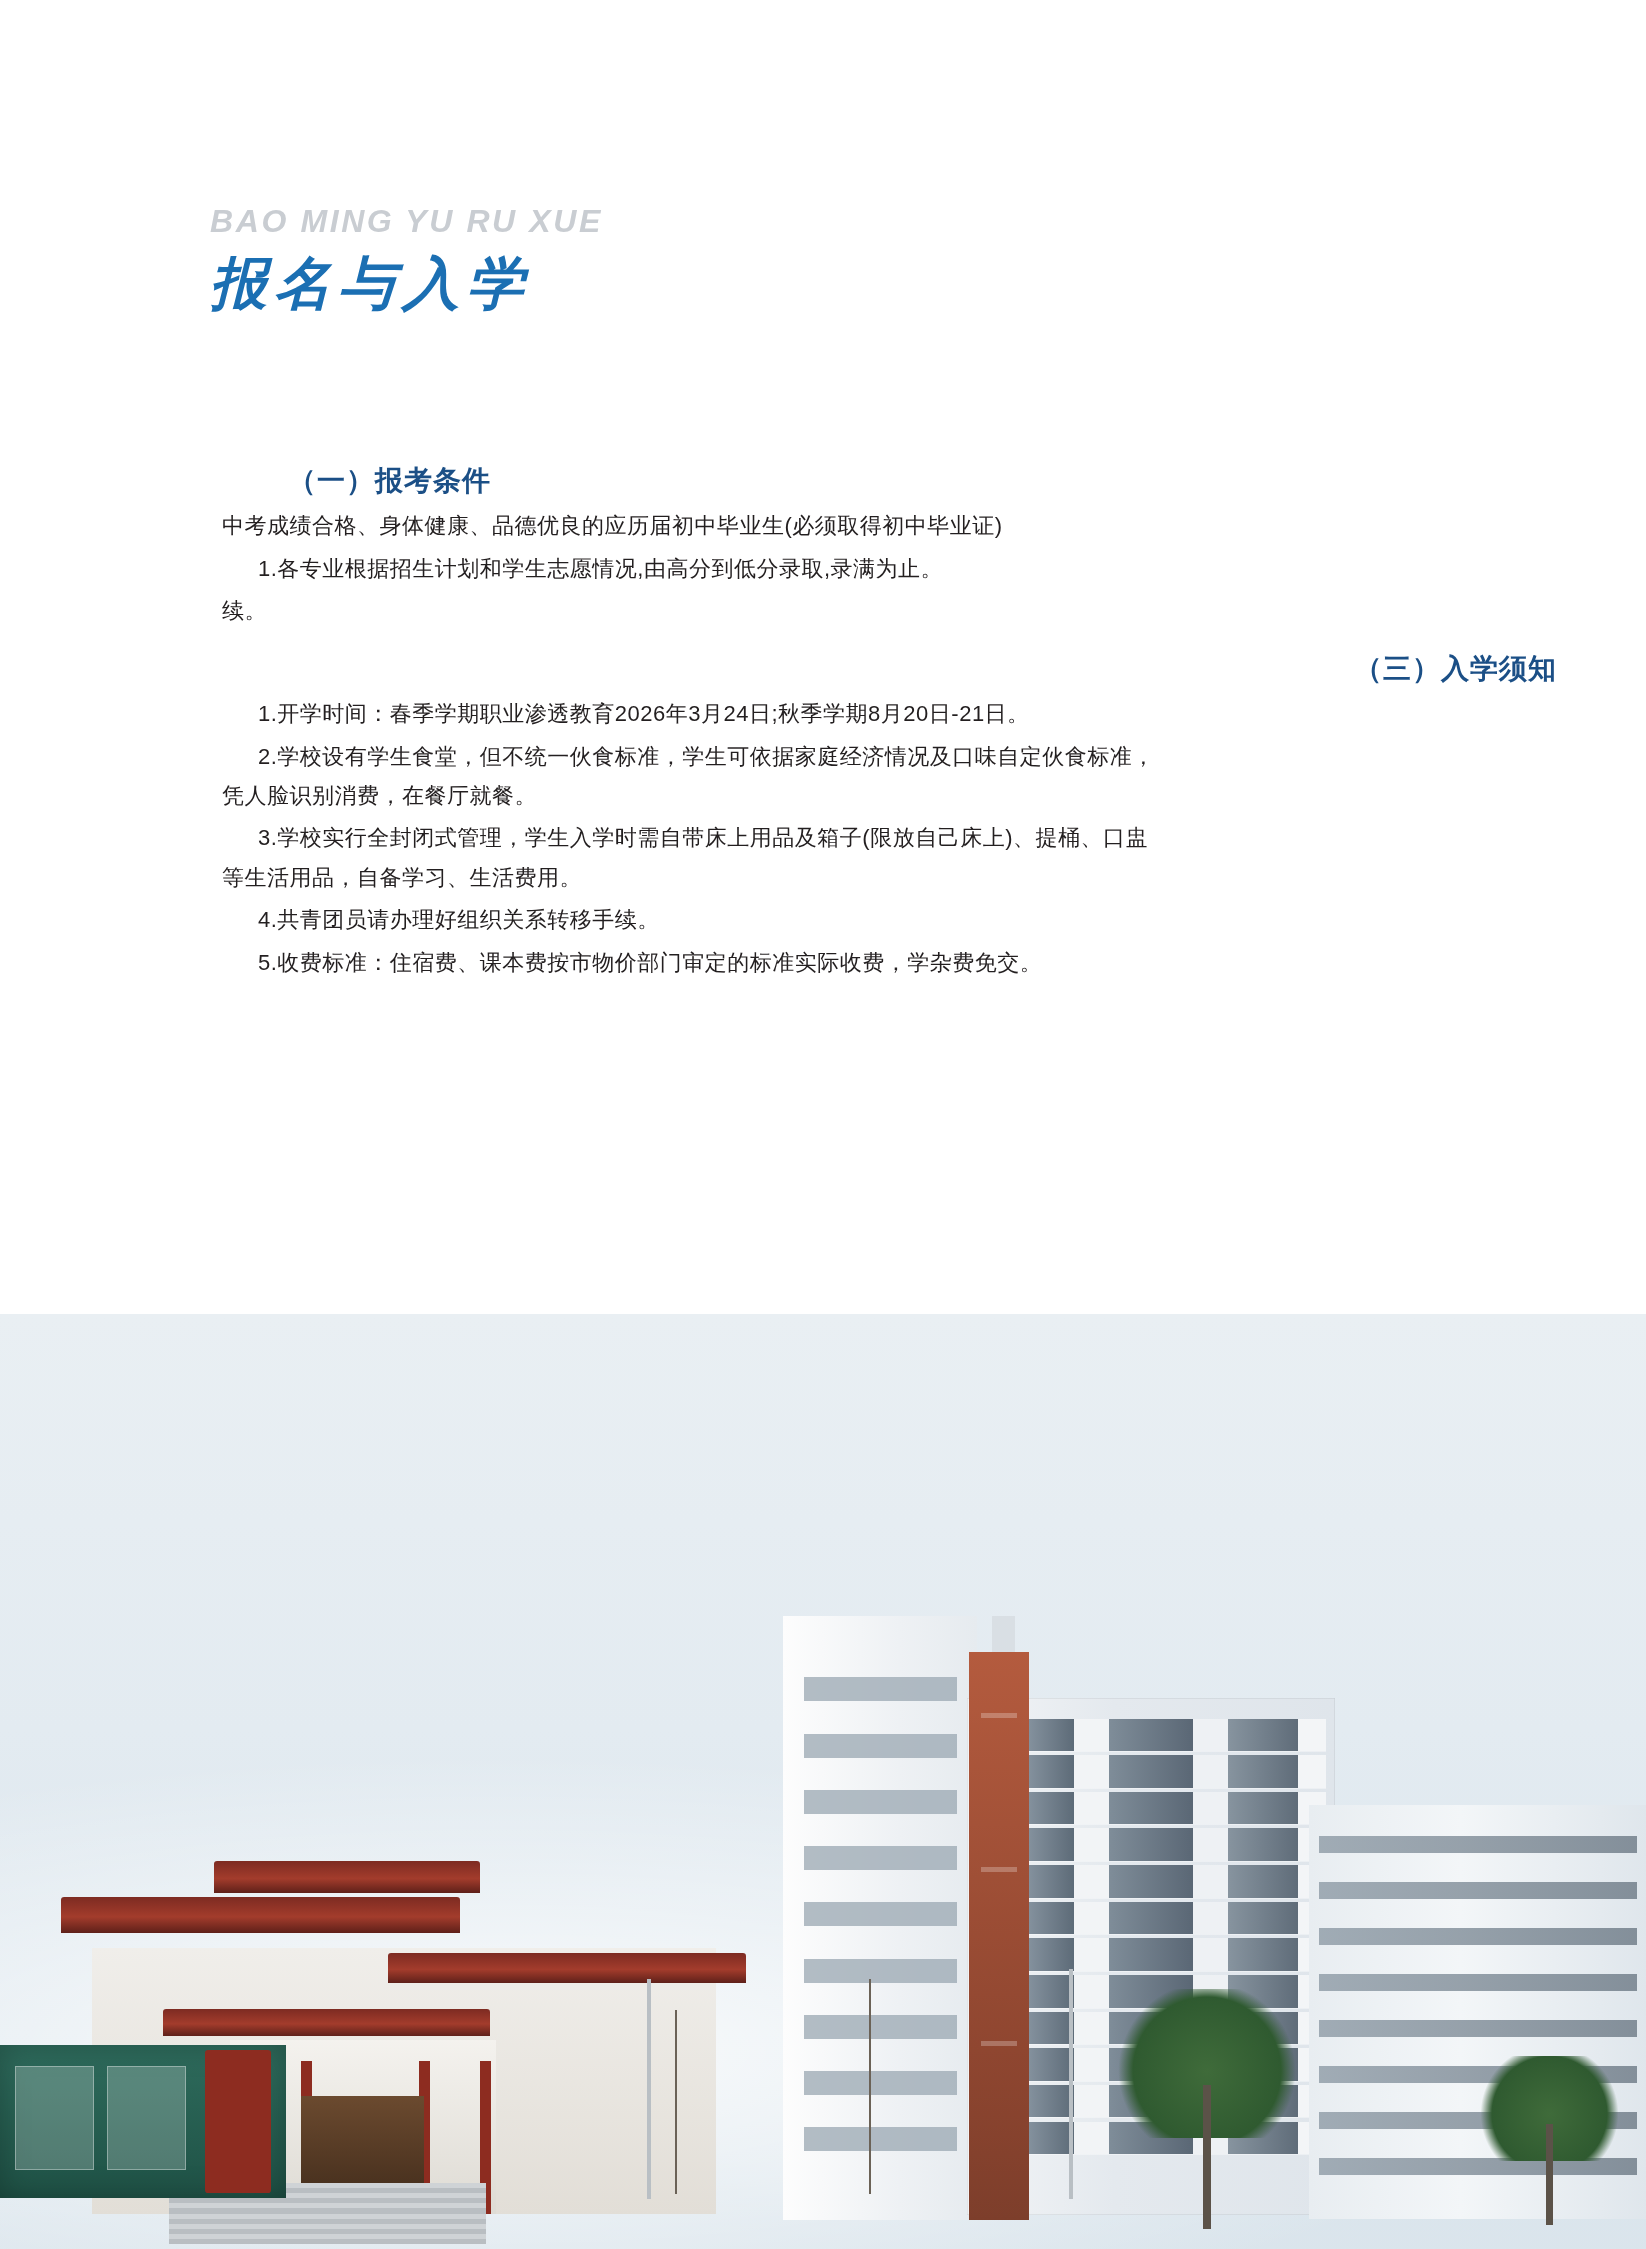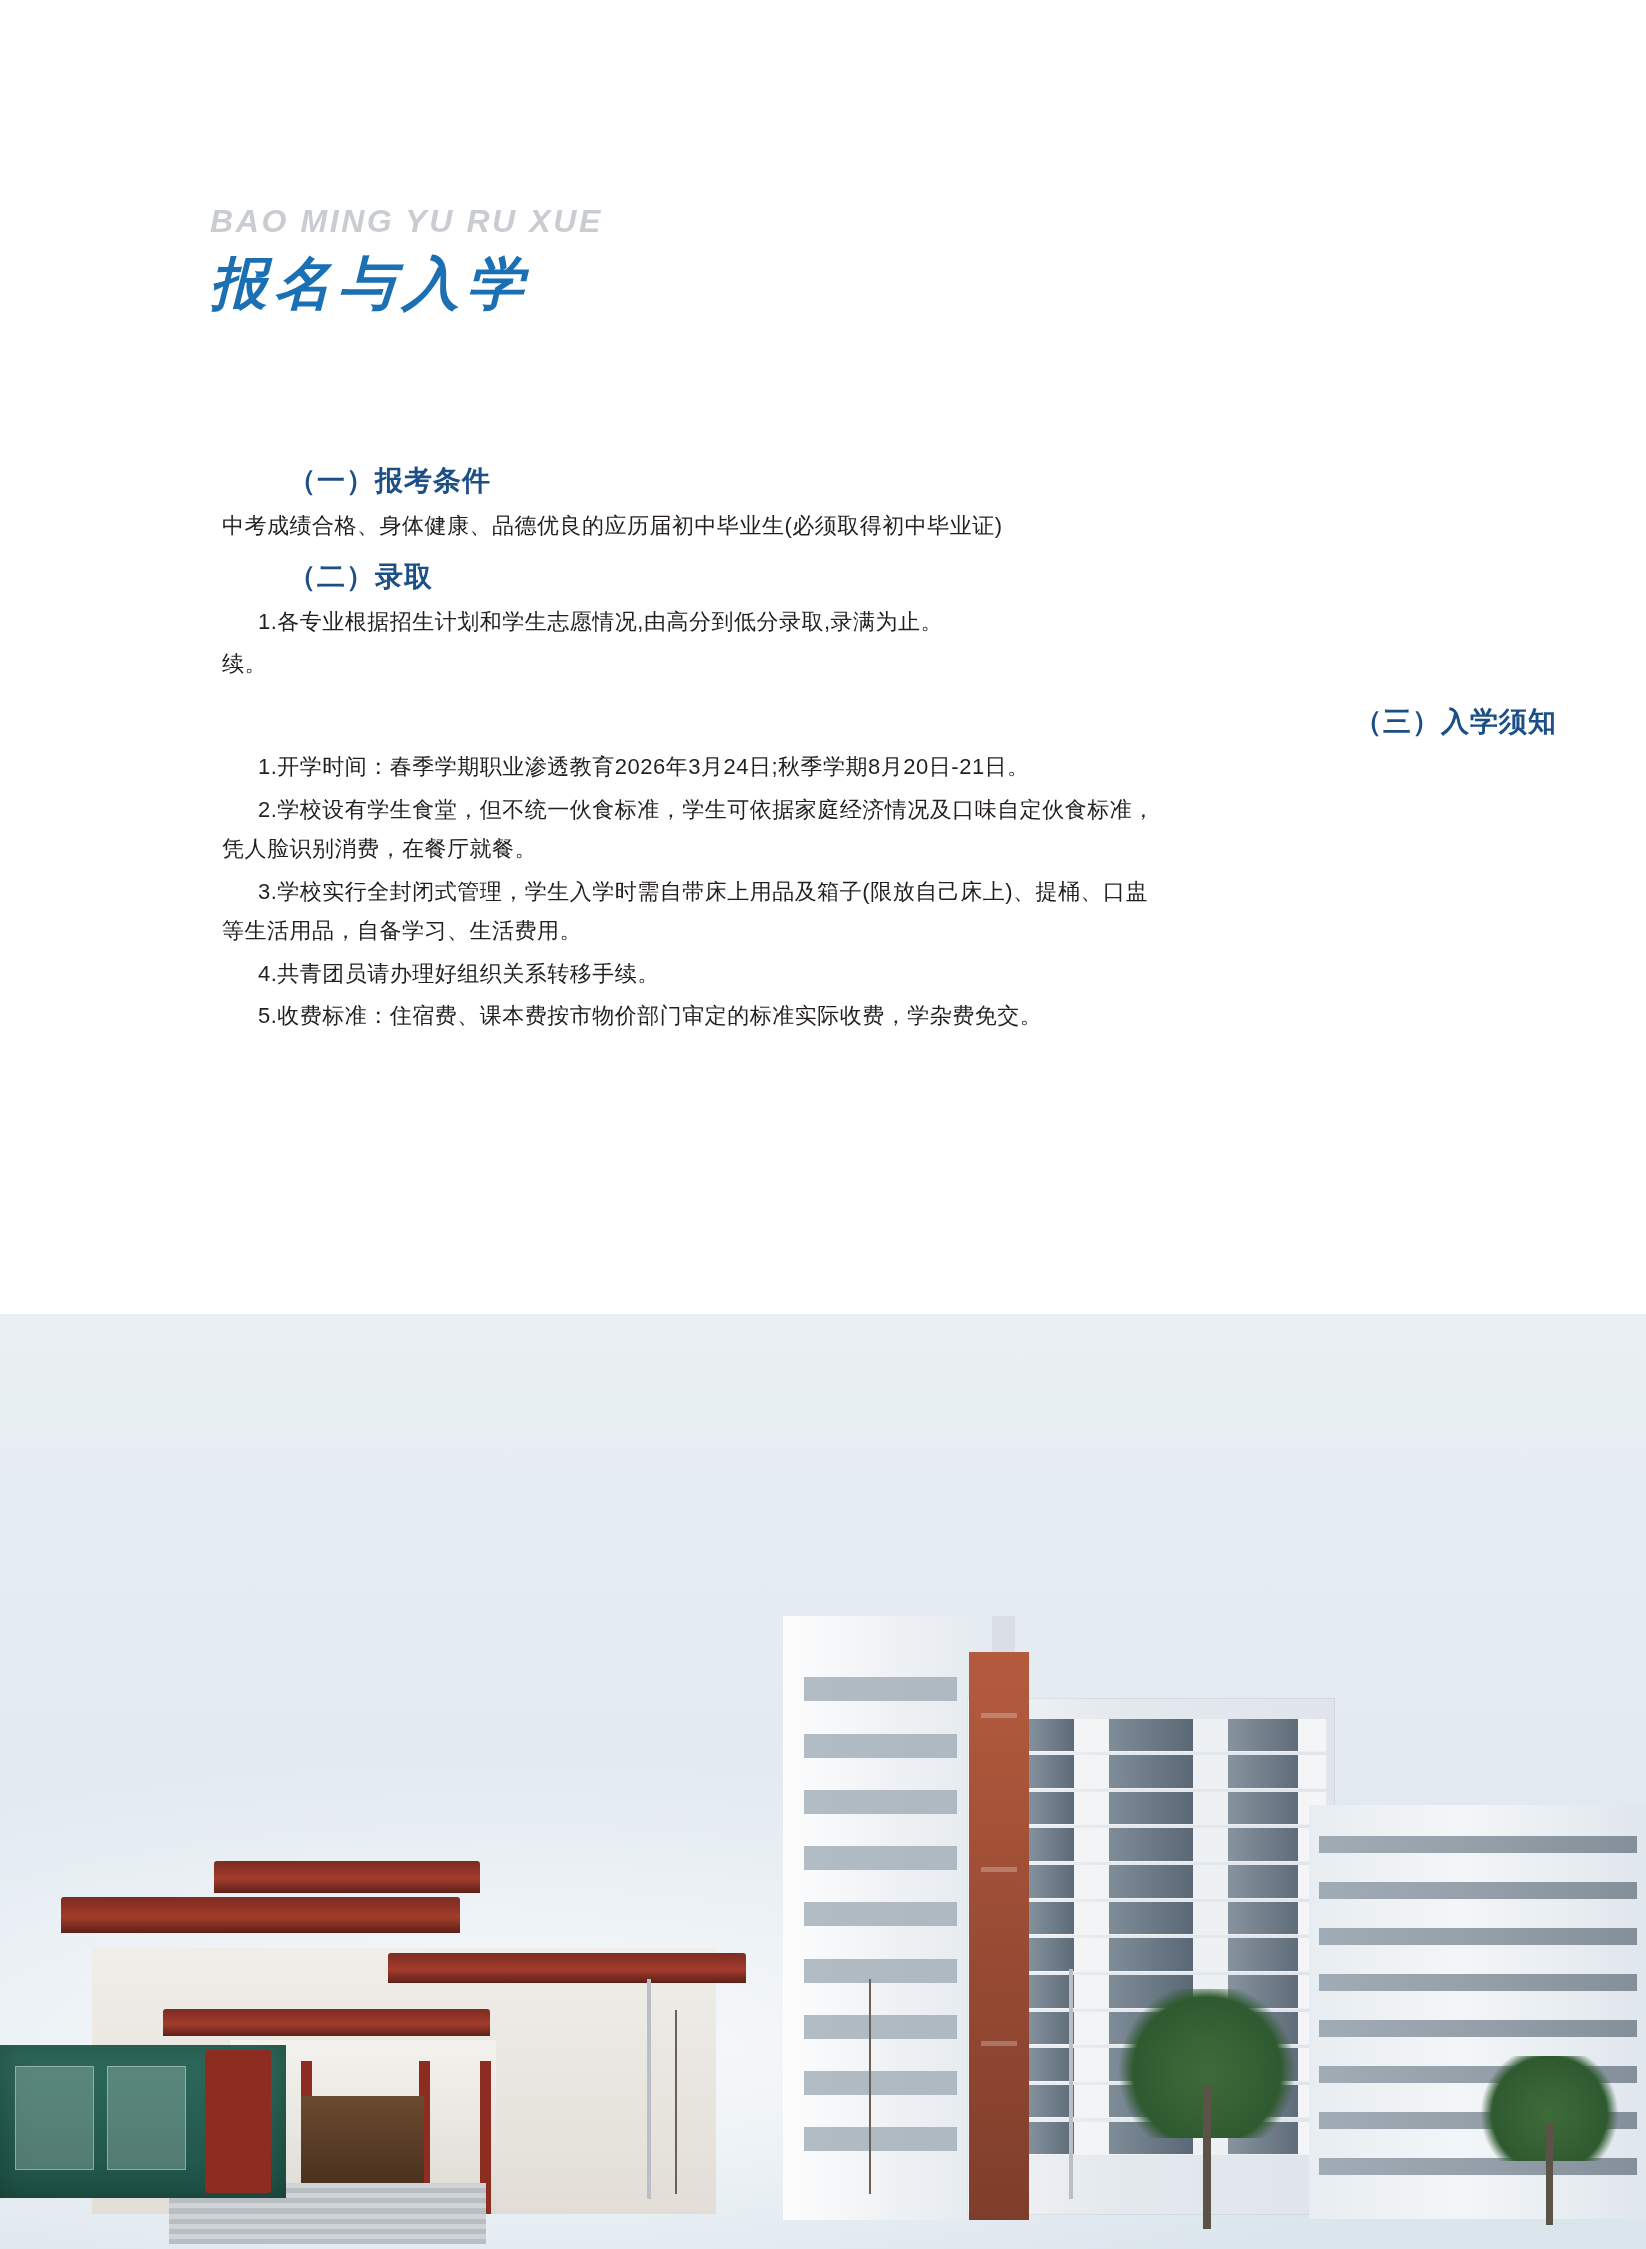--- a/index.html
+++ b/index.html
@@ -380,21 +380,20 @@
 <div class="header">
   <div class="header-pinyin">BAO MING YU RU XUE</div>
   <div class="header-title">报名与入学</div>
 </div>
 
 <div class="content">
 
   <div class="sec-head">（一）报考条件</div>
   <p class="para flat gap-s">中考成绩合格、身体健康、品德优良的应历届初中毕业生(必须取得初中毕业证)</p>
 
-  <div class="sec-head s2">（二）录取</div>
   <p class="para indent gap-s">1.各专业根据招生计划和学生志愿情况,由高分到低分录取,录满为止。</p>
   <p class="para flat gap-m">续。</p>
 
   <div class="sec-head s3">（三）入学须知</div>
   <p class="para indent gap-s">1.开学时间：春季学期职业渗透教育2026年3月24日;秋季学期8月20日-21日。</p>
   <p class="para indent">2.学校设有学生食堂，但不统一伙食标准，学生可依据家庭经济情况及口味自定伙食标准，</p>
   <p class="para flat gap-s">凭人脸识别消费，在餐厅就餐。</p>
   <p class="para indent">3.学校实行全封闭式管理，学生入学时需自带床上用品及箱子(限放自己床上)、提桶、口盅</p>
   <p class="para flat gap-s">等生活用品，自备学习、生活费用。</p>
   <p class="para indent gap-s">4.共青团员请办理好组织关系转移手续。</p>

